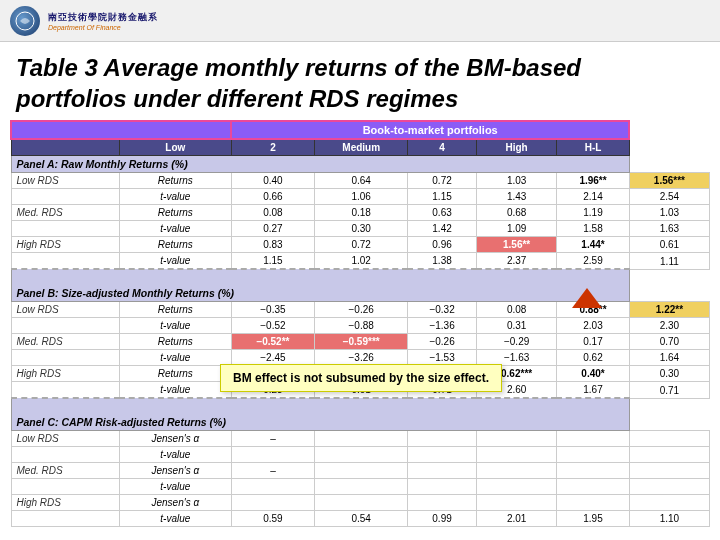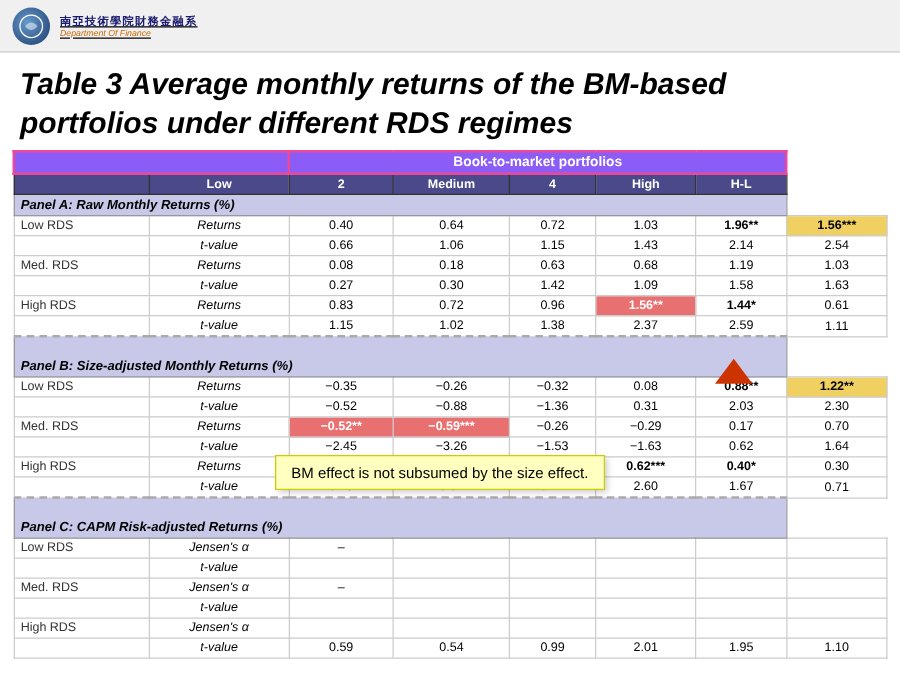--- a/index.html
+++ b/index.html
@@ -11,21 +11,20 @@
       overflow: hidden;
       position: relative;
     }
     .header {
       display: flex;
       align-items: center;
       padding: 6px 10px;
       background: #f0f0f0;
       border-bottom: 1px solid #ccc;
       height: 42px;
-      text-decoration: underline;
     }
     .logo-area {
       display: flex;
       align-items: center;
       gap: 8px;
     }
     .logo-circle {
       width: 30px;
       height: 30px;
       border-radius: 50%;
@@ -66,20 +65,21 @@
       width: 100%;
       border-collapse: collapse;
       font-size: 11px;
     }
     th, td {
       padding: 2px 5px;
       text-align: center;
     }
     td:first-child, th:first-child {
       text-align: left;
+      font-style: italic;
     }
     .top-header-row th {
       background: #8b5cf6;
       color: #fff;
       font-weight: bold;
       border: 2px solid #ec4899;
     }
     .sub-header-row th {
       background: #4a4a8a;
       color: #fff;
@@ -119,21 +119,21 @@
     .section-divider td {
       border-top: 2px dashed #aaa;
       padding-top: 17px;
     }
     .tooltip-box {
       position: absolute;
       background: #ffffc0;
       border: 1px solid #cccc00;
       padding: 6px 12px;
       font-size: 12px;
-      font-weight: normal;
+      font-weight: bold;
       color: #000;
       box-shadow: 2px 2px 5px rgba(0,0,0,0.2);
       z-index: 10;
       bottom: 148px;
       left: 220px;
       white-space: nowrap;
     }
   </style>
 </head>
 <body>

